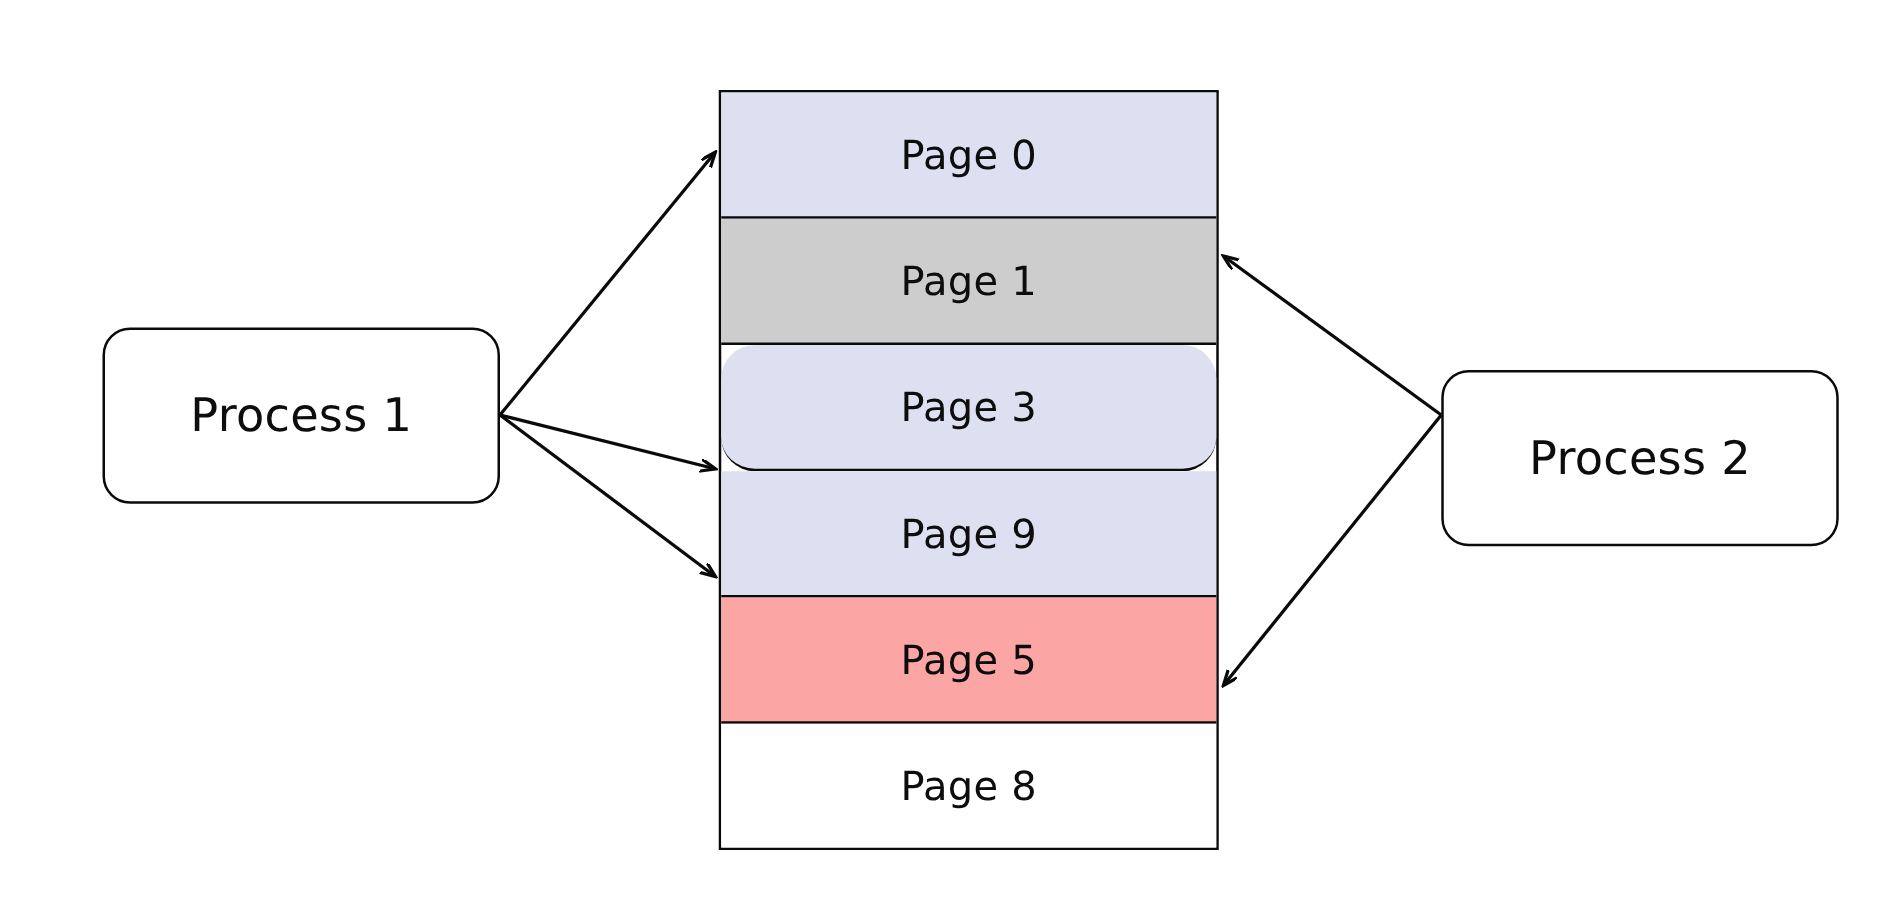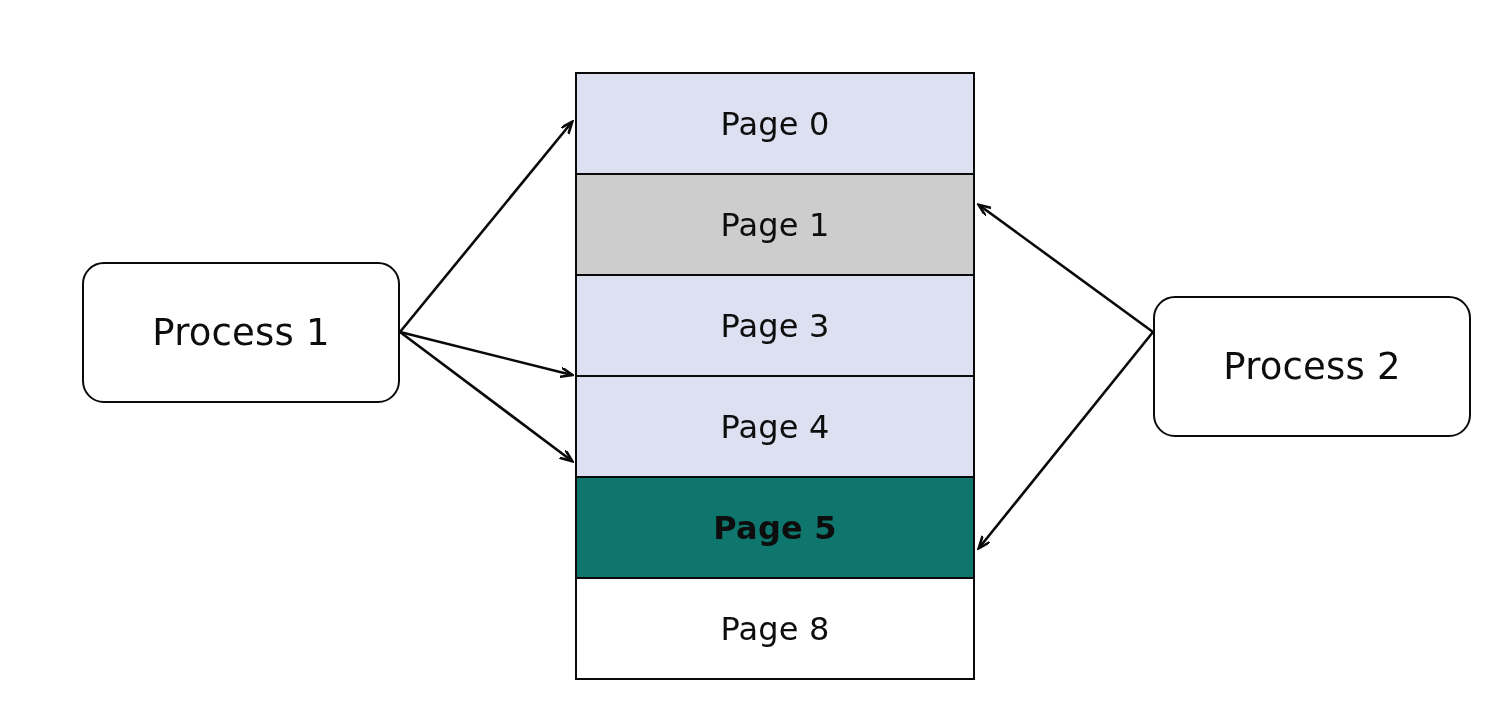--- a/index.html
+++ b/index.html
@@ -122,29 +122,29 @@
 
     <div class="page-row fill-blue" style="background: rgb(220, 224, 240);">
       <span class="page-label">Page 0</span>
     </div>
 
     <div class="page-row fill-gray" style="background: rgb(205, 205, 205);">
       <span class="page-label">Page 1</span>
     </div>
 
 
-    <div class="page-row fill-blue" style="background: rgb(220, 224, 240);">
+    <div class="page-row fill-blue" style="background: rgb(220, 224, 240); border-radius: 27px;">
       <span class="page-label">Page 3</span>
     </div>
 
     <div class="page-row fill-blue" style="background: rgb(220, 224, 240);">
-      <span class="page-label">Page 4</span>
+      <span class="page-label">Page 9</span>
     </div>
 
-    <div class="page-row fill-gray" style="background: #0f766e; font-weight: bold;">
+    <div class="page-row fill-gray" style="background: #fca5a5;">
       <span class="page-label">Page 5</span>
     </div>
 
     <div class="page-row fill-white" style="background: rgb(255, 255, 255);">
       <span class="page-label">Page 8</span>
     </div>
 
   </div>
 
   <div class="process-box" id="process-2">

